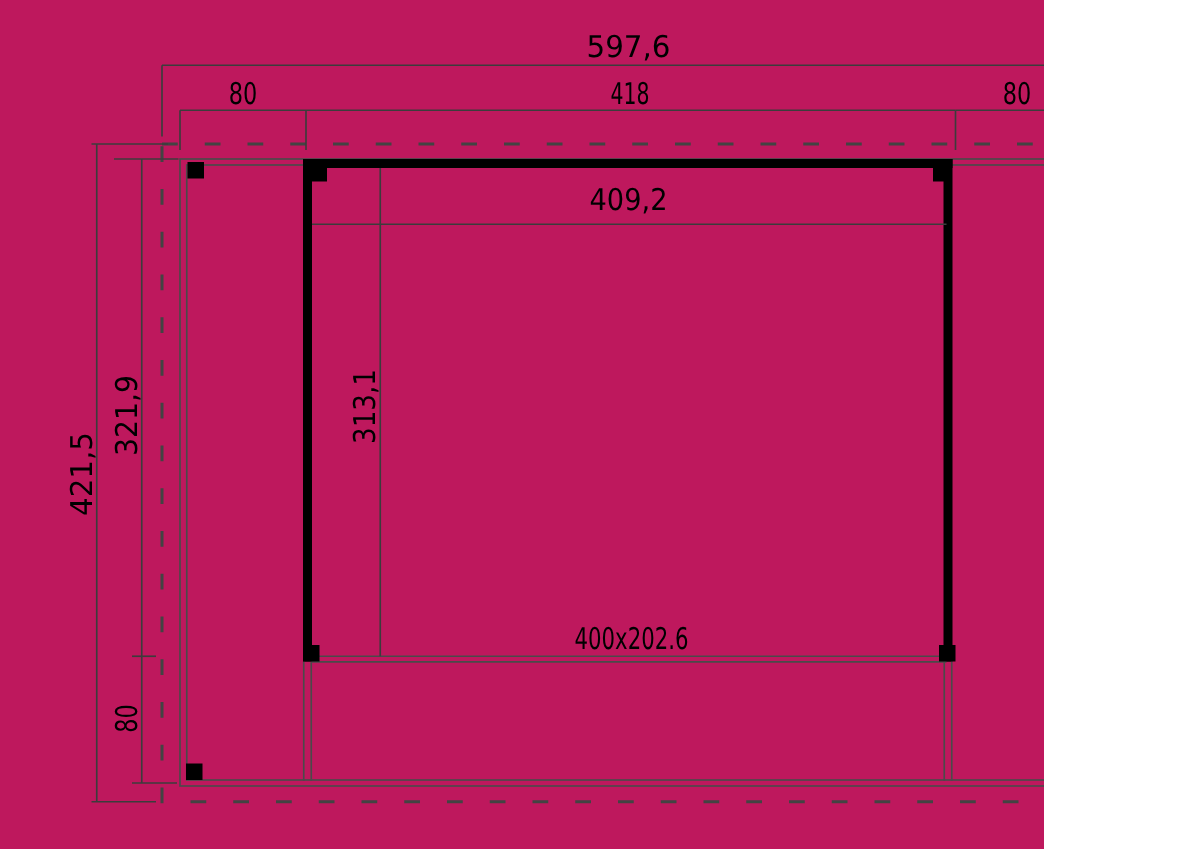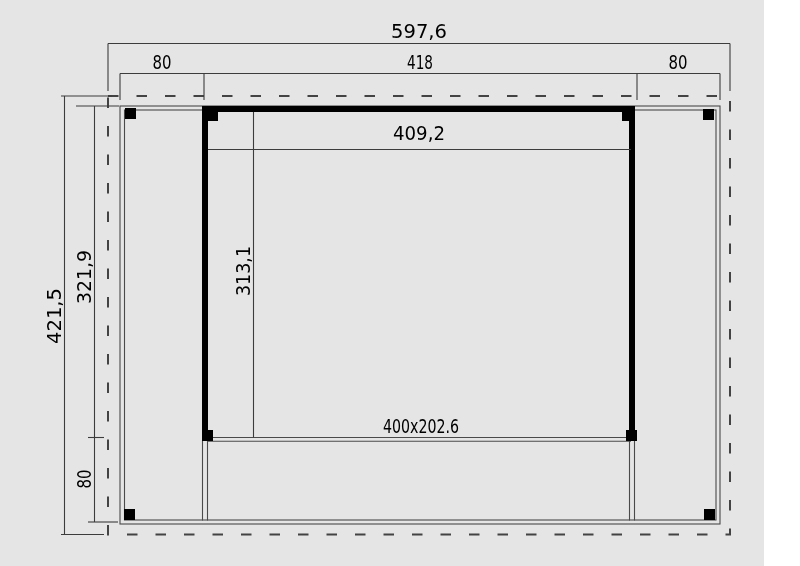--- a/index.html
+++ b/index.html
@@ -1,20 +1,20 @@
 <!DOCTYPE html>
 <html><head>
 <meta charset="utf-8">
 <style>
   html, body { margin: 0; padding: 0; background: #ffffff; }
   .stage {
     position: relative;
-    width: 764px;
+    width: 696px;
     height: 566px;
-    background: #e5e5e5;
+    background: #be185d;
     overflow: hidden;
   }
   svg { display: block; }
   .dimline  { stroke: #3c3c3c; stroke-width: 1.1; fill: none; }
   .thinline { stroke: #4a4a4a; stroke-width: 1.1; fill: none; }
   .dashline { stroke: #434343; stroke-width: 2; stroke-dasharray: 10.5 18; fill: none; }
   .wall { fill: #000000; stroke: none; }
   .post { fill: #000000; stroke: none; }
   text.dimtext {
     font-family: "DejaVu Sans", "Liberation Sans", sans-serif;

